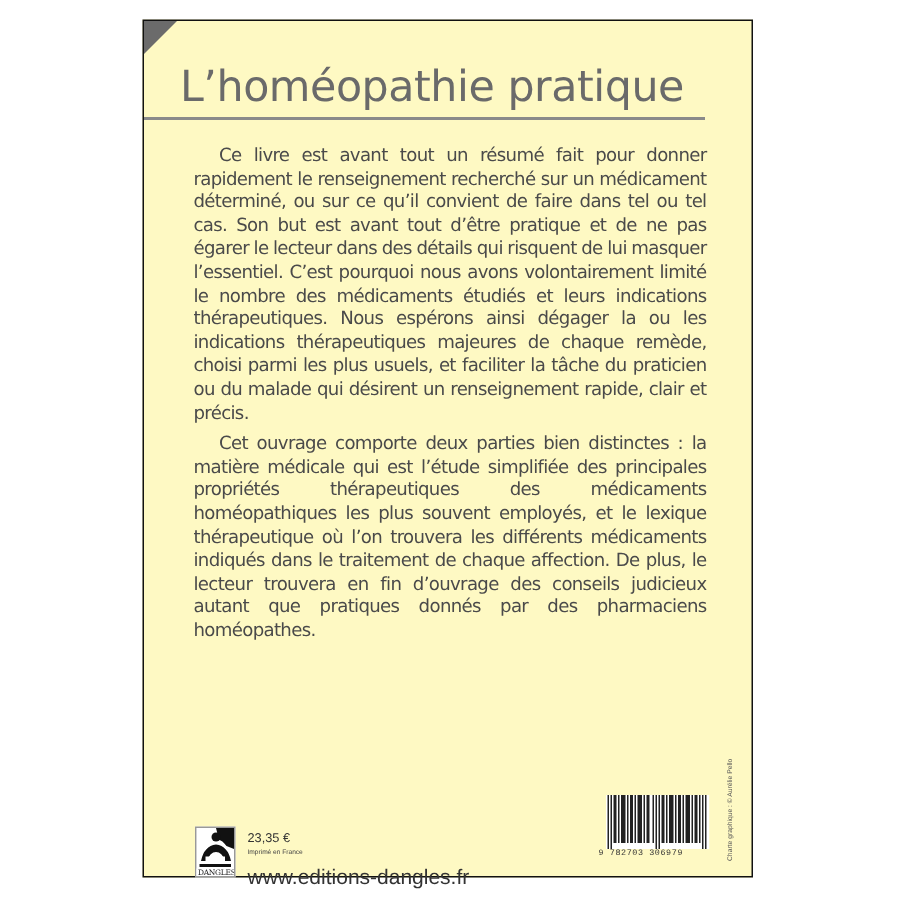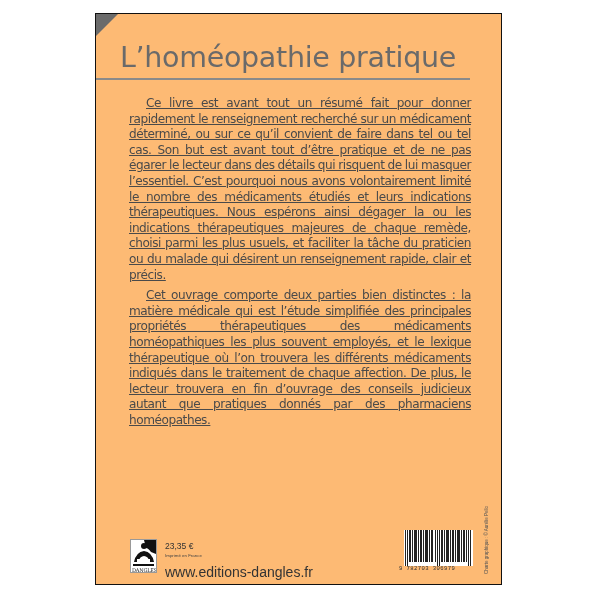--- a/index.html
+++ b/index.html
@@ -2,41 +2,41 @@
 <html><head>
   <meta charset="utf-8">
   <style>
     html, body { margin: 0; padding: 0; }
     body {
       width: 600px; height: 600px; background: #ffffff; position: relative; overflow: hidden;
       font-family: "DejaVu Sans", "Liberation Sans", sans-serif;
     }
     .cover {
       position: absolute; left: 95px; top: 13px; width: 407px; height: 572px;
-      border: 1.5px solid #111; background: #fdba74; box-sizing: border-box;
+      border: 1.5px solid #111; background: #fef9c3; box-sizing: border-box;
     }
     .corner {
       position: absolute; left: 0; top: 0; width: 0; height: 0;
       border-top: 22px solid #6b6b6b; border-right: 22px solid transparent;
     }
     .title {
       position: absolute; left: 24px; top: 27px; font-size: 28.5px; color: #6a6a6a;
       font-weight: normal; letter-spacing: -0.3px; white-space: nowrap; margin: 0; line-height: 34px;
     }
     .title-rule {
       position: absolute; left: 0; top: 64px; width: 374px; height: 1.5px; background: #8a8a8a;
     }
     .body-text {
       position: absolute; left: 33px; top: 82px; width: 342px;
       font-size: 12.1px; line-height: 15.6px; color: #4a4a4a; text-align: justify;
       font-family: "DejaVu Sans", sans-serif; letter-spacing: -0.45px; word-spacing: -0.5px;
     }
-    .body-text p { margin: 0 0 5px 0; text-indent: 17px; text-decoration: underline; }
+    .body-text p { margin: 0 0 5px 0; text-indent: 17px; }
     .imprint {
-      position: absolute; left: 34px; top: 525px; width: 200px; height: 40px;
+      position: absolute; left: 34px; top: 537px; width: 200px; height: 40px;
     }
     .logo {
       position: absolute; left: 0; top: 0; width: 27px; height: 34px; border: 1px solid #999; background: #fff;
       box-sizing: border-box; overflow: hidden;
     }
     .logo svg { display: block; }
     .logo-label {
       position: absolute; left: -1px; top: 27px; width: 29px; font-size: 5px; text-align: center;
       font-family: "DejaVu Serif", serif; color: #222; letter-spacing: -0.2px; line-height: 6px; background:#fff;
     }

